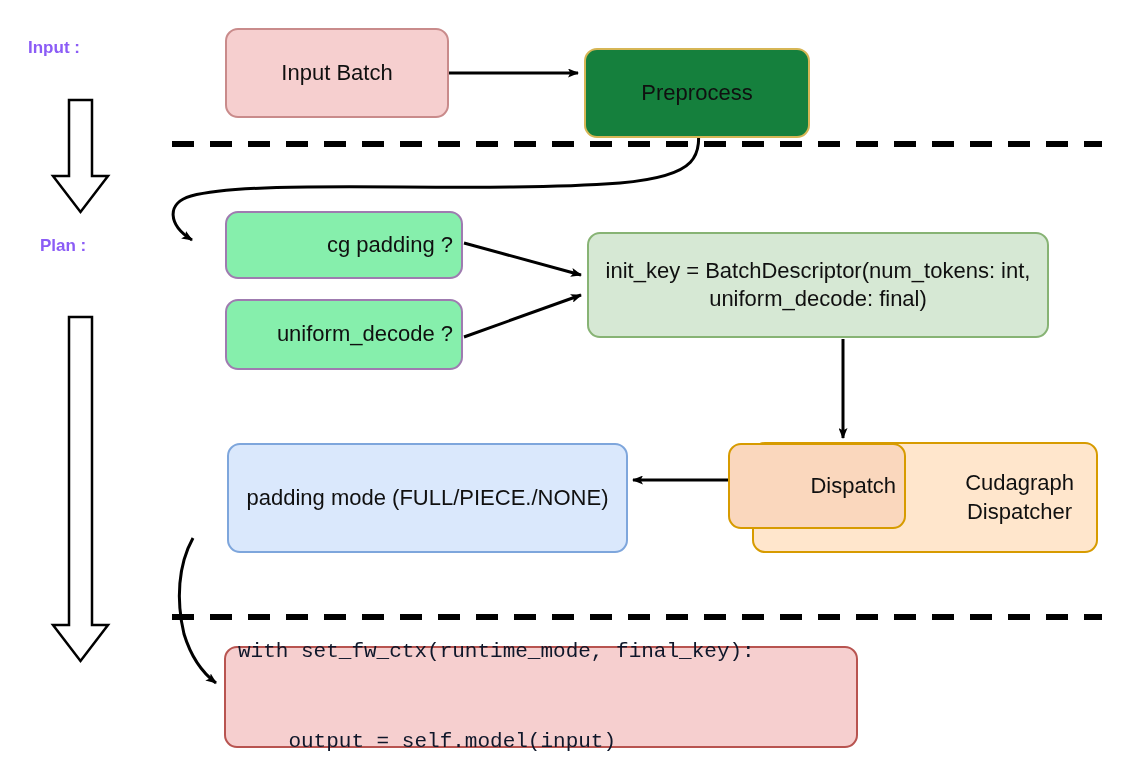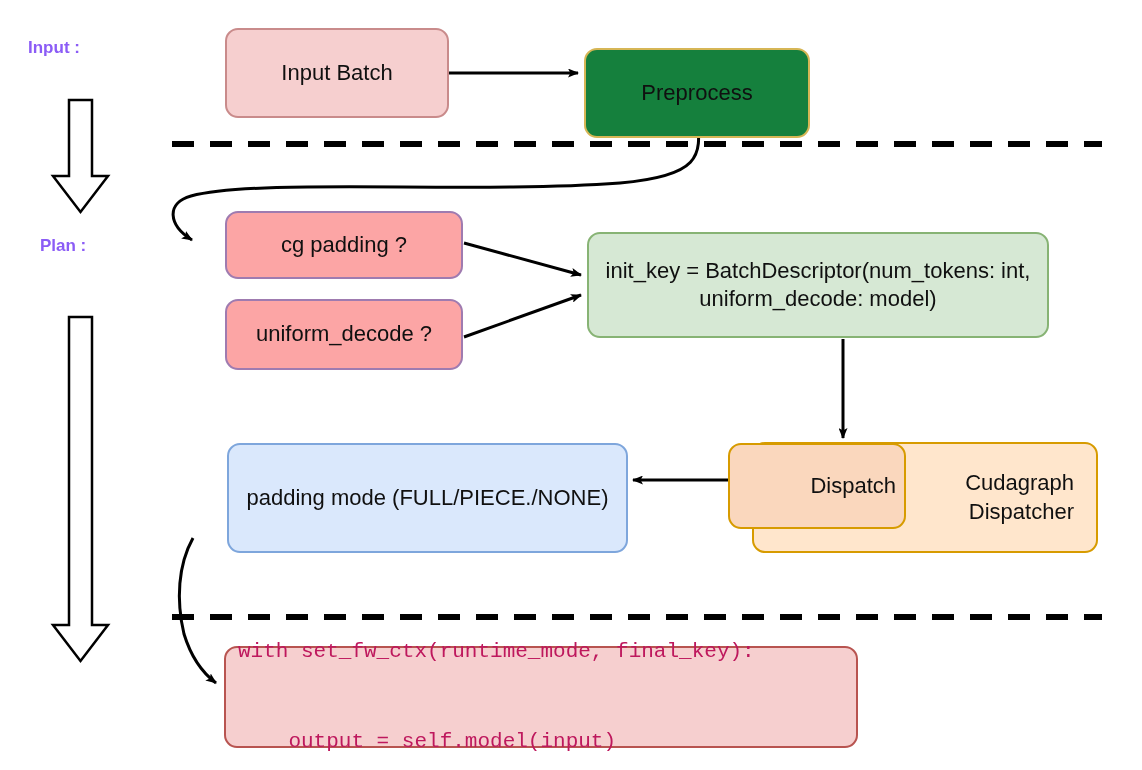--- a/index.html
+++ b/index.html
@@ -47,31 +47,31 @@
     border-width: 2px;
     border-style: solid;
     font-family: "Liberation Sans", sans-serif;
     font-size: 22px;
     color: #101010;
     line-height: 1.28;
     padding: 2px 8px;
   }
   .node.pink   { background: #f6cfcf; border-color: #c98b8b; }
   .node.yellow { background: #15803d; border-color: #d6b656; margin-top: 20px; }
-  .node.purple { background: #fca5a5; border-color: #9f7bb0; }
+  .node.purple { background: #86efac; border-color: #9f7bb0; justify-content: flex-end; }
   .node.green  { background: #d6e8d4; border-color: #87b374; }
   .node.blue   { background: #dae8fc; border-color: #7ea6dc; }
-  .node.orange-outer { background: #ffe6cc; border-color: #d79b00; text-align: right; }
+  .node.orange-outer { background: #ffe6cc; border-color: #d79b00; }
   .node.orange-inner { background: #fad7bd; border-color: #d79b00; }
   .node.code {
     background: #f6cfcf;
     border-color: #b85450;
     font-family: "Liberation Mono", monospace;
     font-size: 21px;
-    color: #be185d;
+    color: #0f172a;
     justify-content: flex-start;
     text-align: left;
     white-space: pre;
     line-height: 1.42;
     padding-left: 12px;
   }
   .node .line { display: block; }
 </style>
 </head>
 <body>
@@ -122,21 +122,21 @@
     <span>cg padding ?</span>
   </div>
 
   <div class="node purple" style="left:225px; top:299px; width:238px; height:71px;">
     <span>uniform_decode ?</span>
   </div>
 
   <div class="node green" style="left:587px; top:232px; width:462px; height:106px;">
     <span>
       <span class="line">init_key = BatchDescriptor(num_tokens: int,</span>
-      <span class="line">uniform_decode: model)</span>
+      <span class="line">uniform_decode: final)</span>
     </span>
   </div>
 
   <div class="node orange-outer" style="left:752px; top:442px; width:346px; height:111px; justify-content:flex-end; padding-right:22px;">
     <span>
       <span class="line">Cudagraph</span>
       <span class="line">Dispatcher</span>
     </span>
   </div>
 

